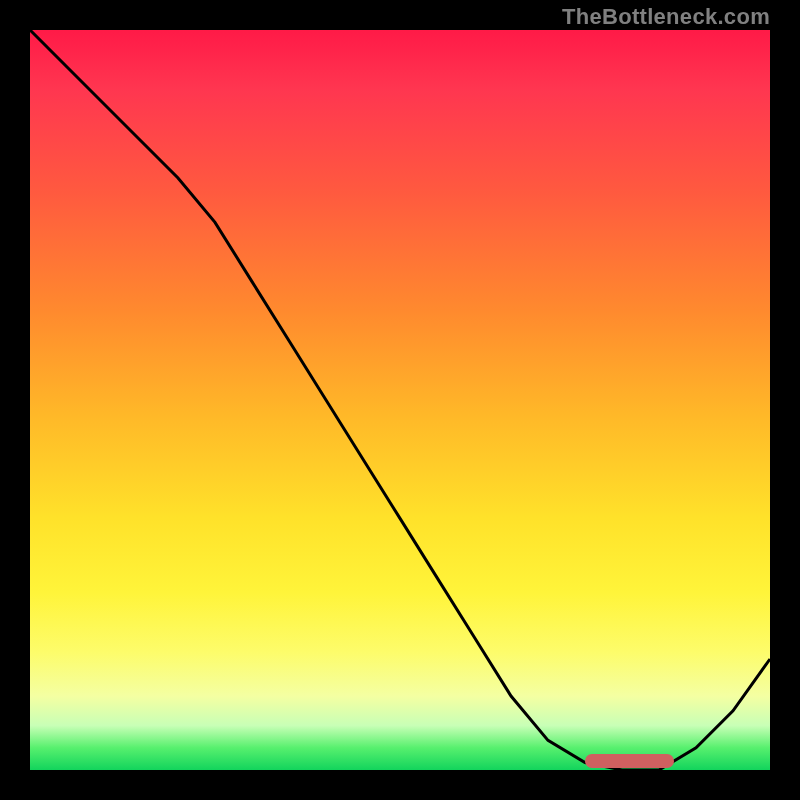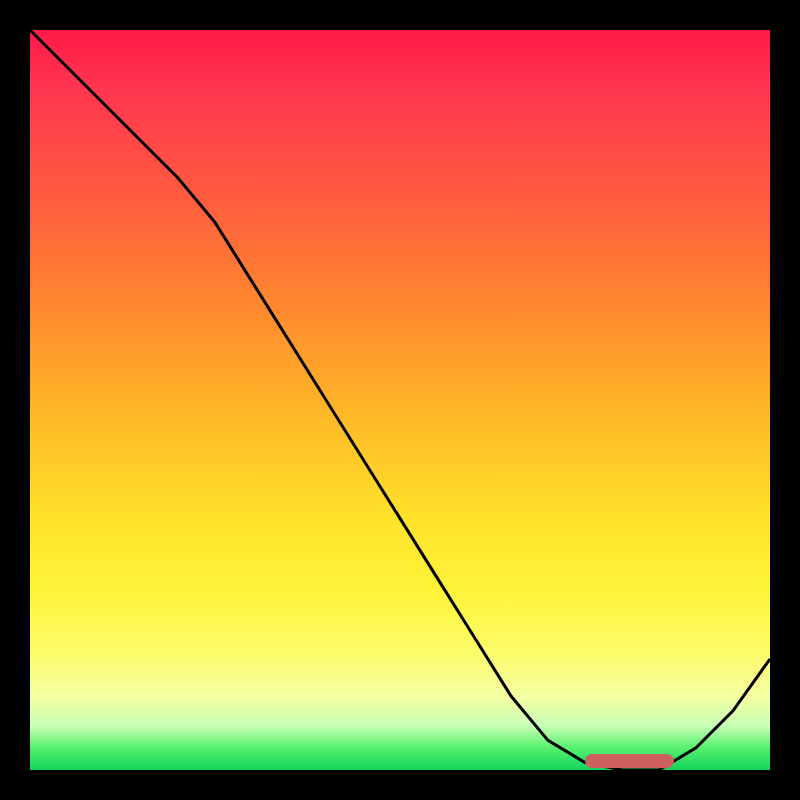--- a/index.html
+++ b/index.html
@@ -58,20 +58,21 @@
     position: absolute;
     height: 14px;
     border-radius: 7px;
     background: #cf6060;
   }
 </style>
 </head>
 <body>
 
 <div class="frame">
+  <div class="attribution">TheBottleneck.com</div>
 
   <div class="plot">
     <svg class="curve" viewBox="0 0 740 740" preserveAspectRatio="none">
       <path fill="none" stroke-width="3" d="M0.0 0.0 L37.0 37.0 L74.0 74.0 L111.0 111.0 L148.0 148.0 L185.0 192.4 L222.0 251.6 L259.0 310.8 L296.0 370.0 L333.0 429.2 L370.0 488.4 L407.0 547.6 L444.0 606.8 L481.0 666.0 L518.0 710.4 L555.0 732.6 L592.0 740.0 L629.0 740.0 L666.0 717.8 L703.0 680.8 L740.0 629.0" stroke="#000000"></path>
     </svg>
     <div class="marker" style="left: 555px; width: 88.8px; bottom: 2px; background: rgb(207, 96, 96);"></div>
   </div>
 </div>
 
 </body></html>

